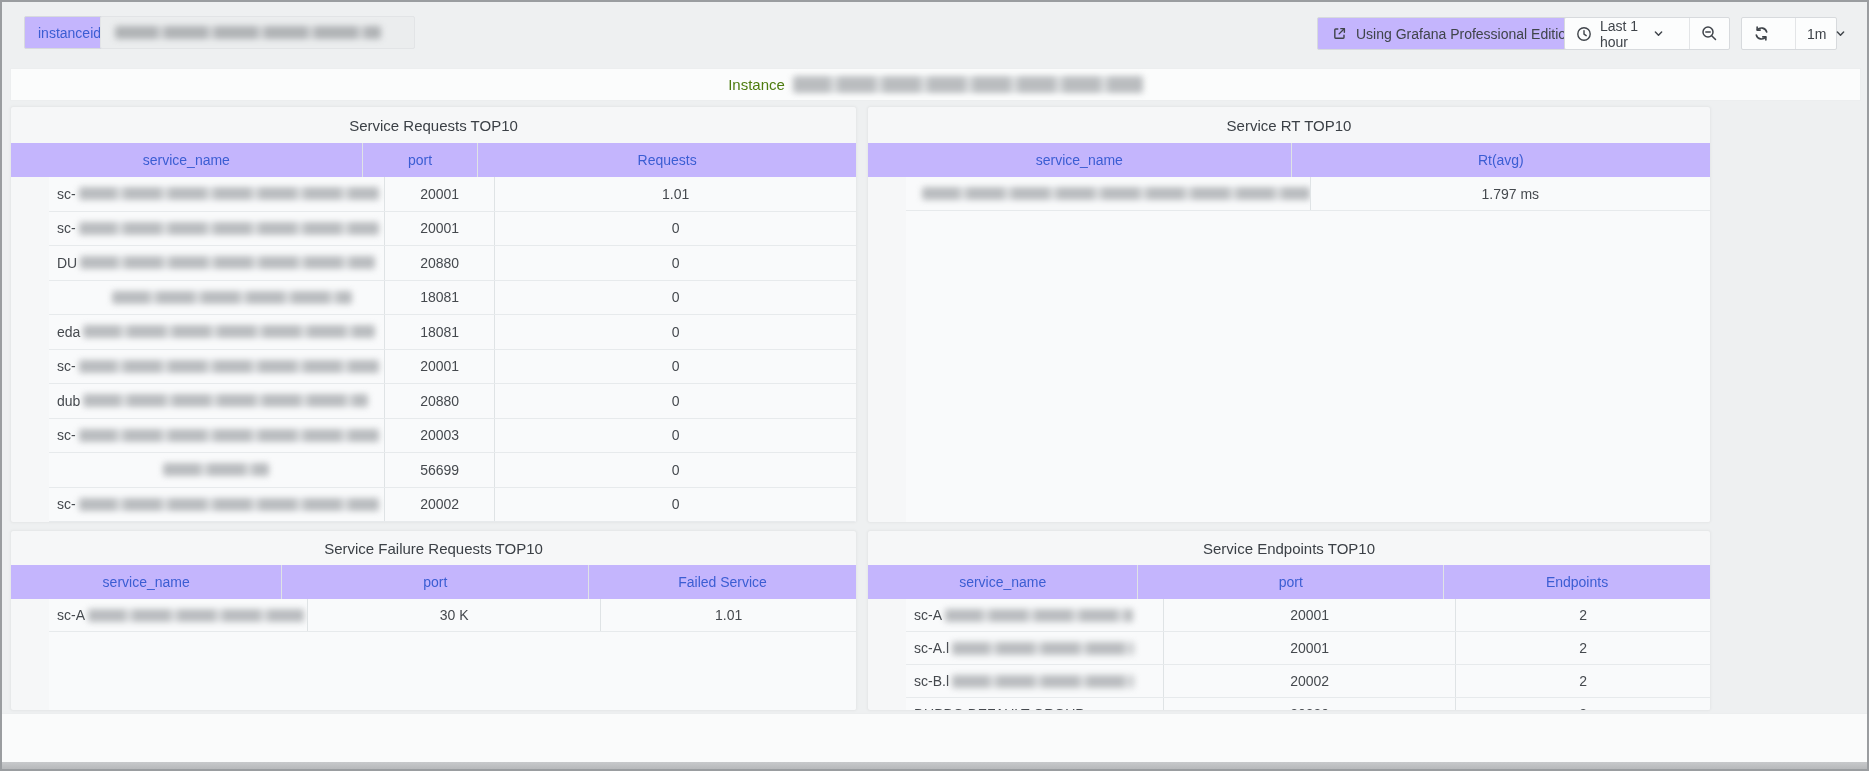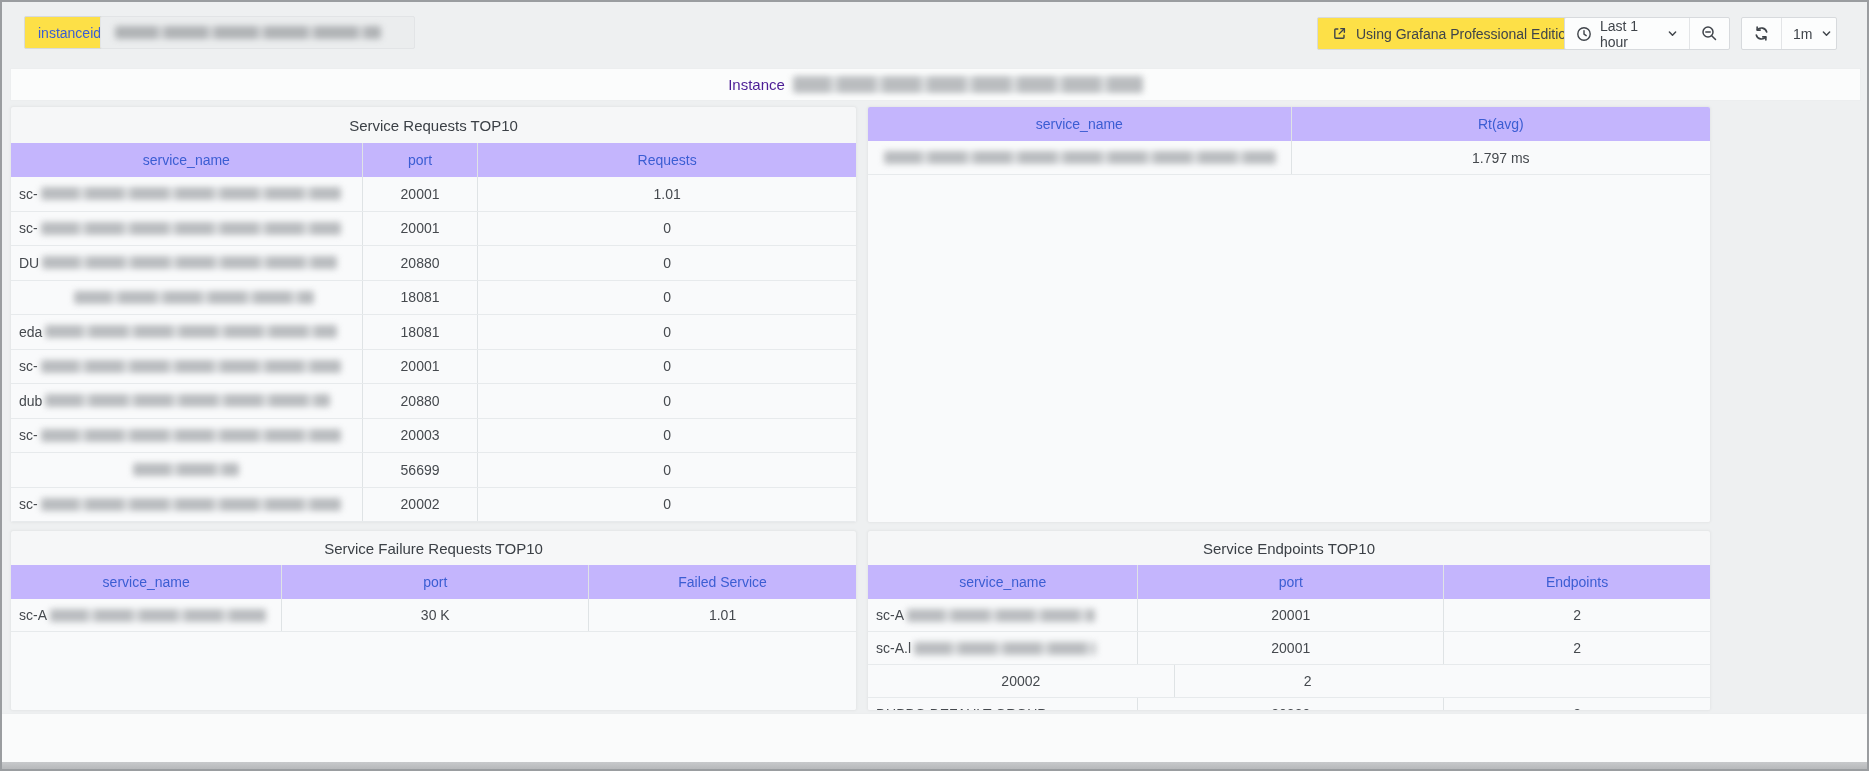--- a/index.html
+++ b/index.html
@@ -5,68 +5,68 @@
   * { margin:0; padding:0; box-sizing:border-box; }
   html,body { background:#d7d9da; }
   .screen {
     position:relative; width:1869px; height:771px;
     border:2px solid #9a9da0; background:#eef0f1;
     font-family:"Liberation Sans", sans-serif; overflow:hidden;
   }
   
   .chip {
     position:absolute; height:33px; display:flex; align-items:center;
-    border:1px solid #d7dadd; border-radius:2px; background:#fde047;
+    border:1px solid #d7dadd; border-radius:2px; background:#c4b5fd;
     font-size:14px; color:#3f444a;
   }
   .var-label { left:22px; top:14px; padding:0 13px; color:#3b5dd3; font-weight:500; }
   .var-value { left:98px; top:14px; width:315px; background:#ebedee; border-color:#e2e4e6; }
   .grafana-btn { left:1315px; top:15px; padding:0 14px; gap:9px; cursor:pointer; }
   .ctrl-group { position:absolute; top:15px; height:33px; display:flex; align-items:stretch;
-    border:1px solid #d7dadd; border-radius:2px; background:#fcfdfd; }
+    border:1px solid #d7dadd; border-radius:2px; background:#fcfdfd;gap:14px; }
   .time-group { left:1562px; width:166px; }
   .refresh-group { left:1739px; width:96px; }
   .ctrl-seg { display:flex; align-items:center; gap:8px; padding:0 11px; font-size:14px; color:#3f444a; cursor:pointer; }
   .ctrl-seg + .ctrl-seg { border-left:1px solid #e3e5e7; }
   .seg-icon-only { justify-content:center; flex:1; }
   .caret { margin-left:1px; }
   
   .blur {
     height:13px; border-radius:2px; filter:blur(3px); opacity:.85;
     background:repeating-linear-gradient(90deg,#afb2b5 0 37px,#d2d4d6 37px 45px);
   }
   .blur.dark { background:repeating-linear-gradient(90deg,#a6a9ac 0 42px,#c9cbcd 42px 50px); }
   
   .instance-bar {
     position:absolute; left:8px; top:66px; width:1851px; height:33px;
     background:#fbfcfc; border:1px solid #eceeef;
     display:flex; align-items:center; justify-content:center; gap:8px;
   }
-  .instance-bar .label { font-size:15px; font-weight:500; color:#4c1d95; }
+  .instance-bar .label { font-size:15px; font-weight:500; color:#4d7c0f; }
   
   .panel {
     position:absolute; background:#f6f7f8; border:1px solid #e7e9ea; border-radius:3px;
     box-shadow:0 0 3px rgba(0,0,0,.04); display:flex; flex-direction:column; overflow:hidden;
   }
   .p-requests  { left:8px;   top:104px; width:847px; height:417px; }
   .p-rt        { left:865px; top:104px; width:844px; height:417px; }
   .p-failure   { left:8px;   top:528px; width:847px; height:181px; }
   .p-endpoints { left:865px; top:528px; width:844px; height:181px; }
   .panel-title {
     height:36px; flex:0 0 36px; display:flex; align-items:center; justify-content:center;
     font-size:15px; font-weight:500; color:#3b4046; cursor:pointer;
   }
   .p-failure .panel-title, .p-endpoints .panel-title { flex-basis:34px; height:34px; }
   .thead { display:flex; flex:0 0 34px; background:#c4b5fd; }
   .th {
     display:flex; align-items:center; justify-content:center;
     font-size:14px; color:#3b5dd3; cursor:pointer;
   }
   .th + .th, .td + .td { border-left:1px solid #dfe3e5; }
-  .tbody { flex:1 1 auto; display:flex; flex-direction:column; background:#f9fafb; }
+  .tbody { flex:1 1 auto; display:flex; flex-direction:column; background:#f9fafb;margin-left:38px; }
   .tbody.grow-rows .tr { flex:1 1 auto; }
   .tr { display:flex; flex:0 0 33px; border-bottom:1px solid #e7eaec; background:#f9fafb; }
   .td {
     display:flex; align-items:center; justify-content:center;
     font-size:14px; color:#45494e; overflow:hidden; white-space:nowrap;
   }
   .td.svc { justify-content:flex-start; padding-left:8px; }
   .td.svc.centered { justify-content:center; padding-left:0; }
   .td .prefix { margin-right:3px; }
   
@@ -238,20 +238,21 @@
             <span class="prefix">sc-</span>
             <span class="blur" style="width:300px"></span>
           </div>
         <div class="td c2">20002</div>
         <div class="td c3">0</div>
       </div>
     </div>
   </div>
 
   <div class="panel p-rt">
+    <div class="panel-title">Service RT TOP10</div>
     <div class="thead">
       <div class="th c1">service_name</div>
       <div class="th c2">Rt(avg)</div>
     </div>
     <div class="tbody">
       <div class="tr" style="flex:0 0 34px">
         <div class="td svc c1">
             <span class="blur" style="width:392px;margin-left:8px"></span>
           </div>
         <div class="td c2">1.797 ms</div>
@@ -296,20 +297,24 @@
       </div>
       <div class="tr">
         <div class="td svc c1">
             <span class="prefix">sc-A.l</span>
             <span class="blur" style="width:182px"></span>
           </div>
         <div class="td c2">20001</div>
         <div class="td c3">2</div>
       </div>
       <div class="tr">
+        <div class="td svc c1">
+            <span class="prefix">sc-B.l</span>
+            <span class="blur" style="width:182px"></span>
+          </div>
         <div class="td c2">20002</div>
         <div class="td c3">2</div>
       </div>
       <div class="tr">
         <div class="td svc c1">
             <span class="prefix">DUBBO DEFAULT GROUP...</span>
           </div>
         <div class="td c2">20880</div>
         <div class="td c3">2</div>
       </div>

